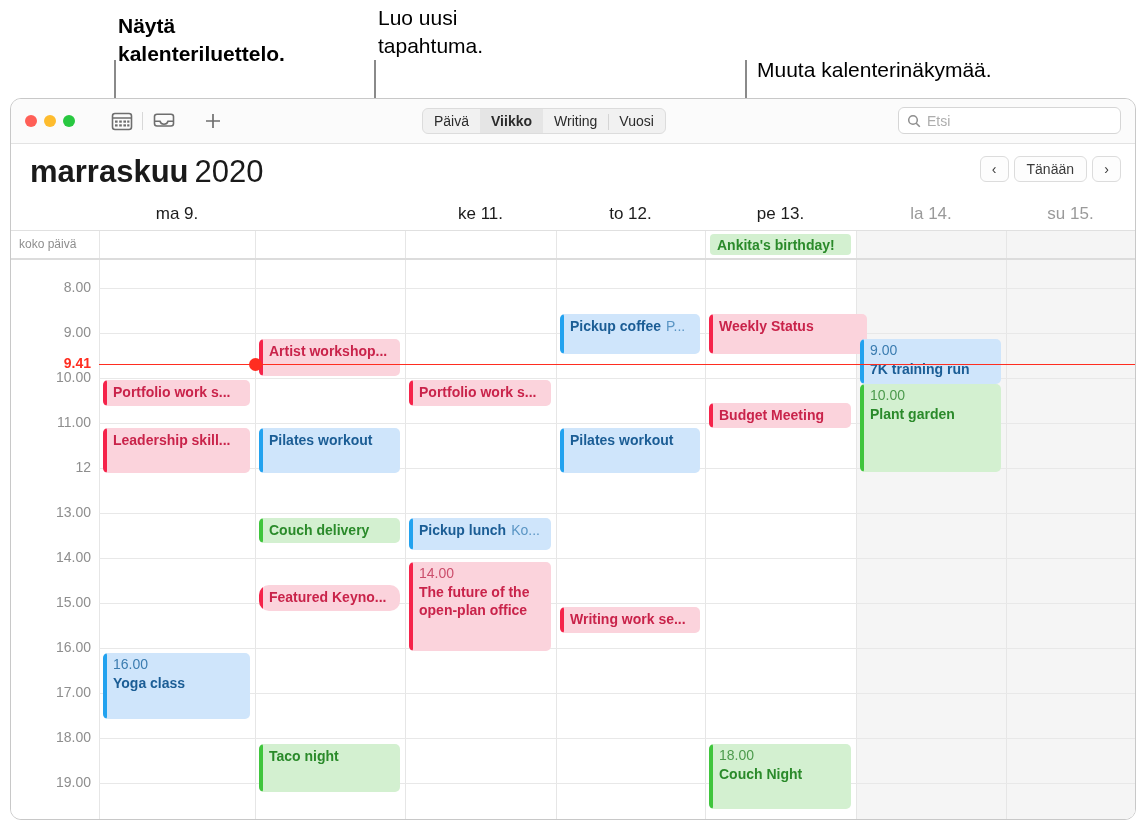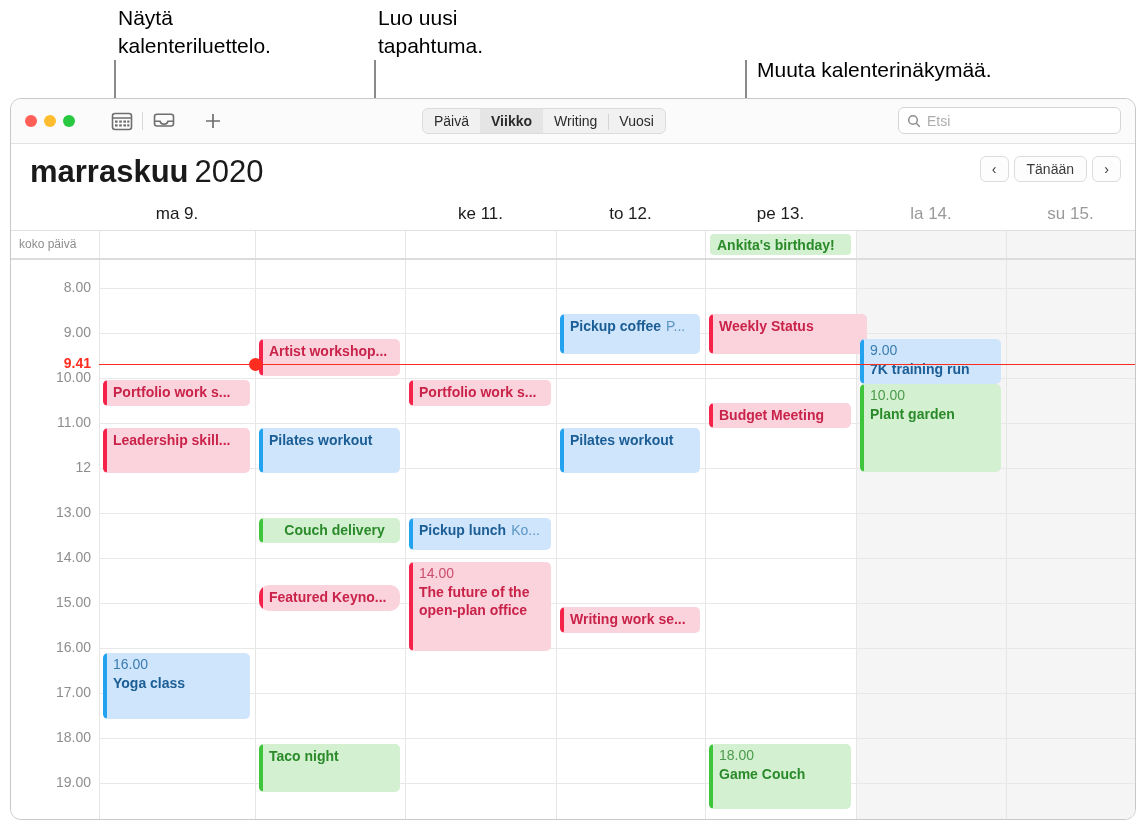--- a/index.html
+++ b/index.html
@@ -261,21 +261,21 @@
   .ev-green { background: #d3f0d0; }
   .ev-green .bar { background: #3fc53c; }
   .ev-green .etitle { color: #2a8a2a; }
   .ev-green .etime { color: #4c9a4c; }
 </style>
 </head>
 <body>
 
 <div id="root">
 
-  <div class="callout" id="callout-0" style="left: 118px; top: 4px;">Näytä
+  <div class="callout" id="callout-0" style="left: 118px; top: 12px; font-weight: bold;">Näytä
 kalenteriluettelo.</div>
   <div class="callout" id="callout-1" style="left: 378px; top: 4px;">Luo uusi
 tapahtuma.</div>
   <div class="callout" id="callout-2" style="left: 757px; top: 56px;">Muuta kalenterinäkymää.</div>
 
   <div class="callout-line" style="left:114px; top:60px; width:2px; height:55px;"></div>
   <div class="callout-line" style="left:374px; top:60px; width:2px; height:55px;"></div>
   <div class="callout-line" style="left:216px; top:113px; width:160px; height:2px;"></div>
   <div class="callout-line" style="left:745px; top:60px; width:2px; height:55px;"></div>
   <div class="callout-line" style="left:716px; top:113px; width:31px; height:2px;"></div>
@@ -456,21 +456,21 @@
         <div class="event ev-blue" style="left: 849px; width: 141px; top: 79px; height: 45px;">
           <div class="bar"></div>
           <div class="etime">9.00</div>
           <div class="etitle">7K training run</div>
         </div>
         <div class="event ev-green" style="left: 849px; width: 141px; top: 124px; height: 88px;">
           <div class="bar"></div>
           <div class="etime">10.00</div>
           <div class="etitle">Plant garden</div>
         </div>
-        <div class="event ev-green compact" style="left: 248px; width: 141px; top: 258px; height: 25px; text-align: center;">
+        <div class="event ev-green compact" style="left: 248px; width: 141px; top: 258px; height: 25px;">
           <div class="bar"></div>
           <div class="etitle">Couch delivery</div>
         </div>
         <div class="event ev-blue compact" style="left: 398px; width: 142px; top: 258px; height: 32px;">
           <div class="bar"></div>
           <div class="etitle">Pickup lunch<span class="eloc">Ko...</span></div>
         </div>
         <div class="event ev-pink compact" style="left: 248px; width: 141px; top: 325px; height: 26px; border-radius: 10px;">
           <div class="bar"></div>
           <div class="etitle">Featured Keyno...</div>
@@ -489,18 +489,18 @@
           <div class="etime">16.00</div>
           <div class="etitle">Yoga class</div>
         </div>
         <div class="event ev-green compact" style="left: 248px; width: 141px; top: 484px; height: 48px;">
           <div class="bar"></div>
           <div class="etitle">Taco night</div>
         </div>
         <div class="event ev-green" style="left: 698px; width: 142px; top: 484px; height: 65px;">
           <div class="bar"></div>
           <div class="etime">18.00</div>
-          <div class="etitle">Game Couch</div>
+          <div class="etitle">Couch Night</div>
         </div>
       </div>
 
   </div>
 </div>
 
 </body></html>

